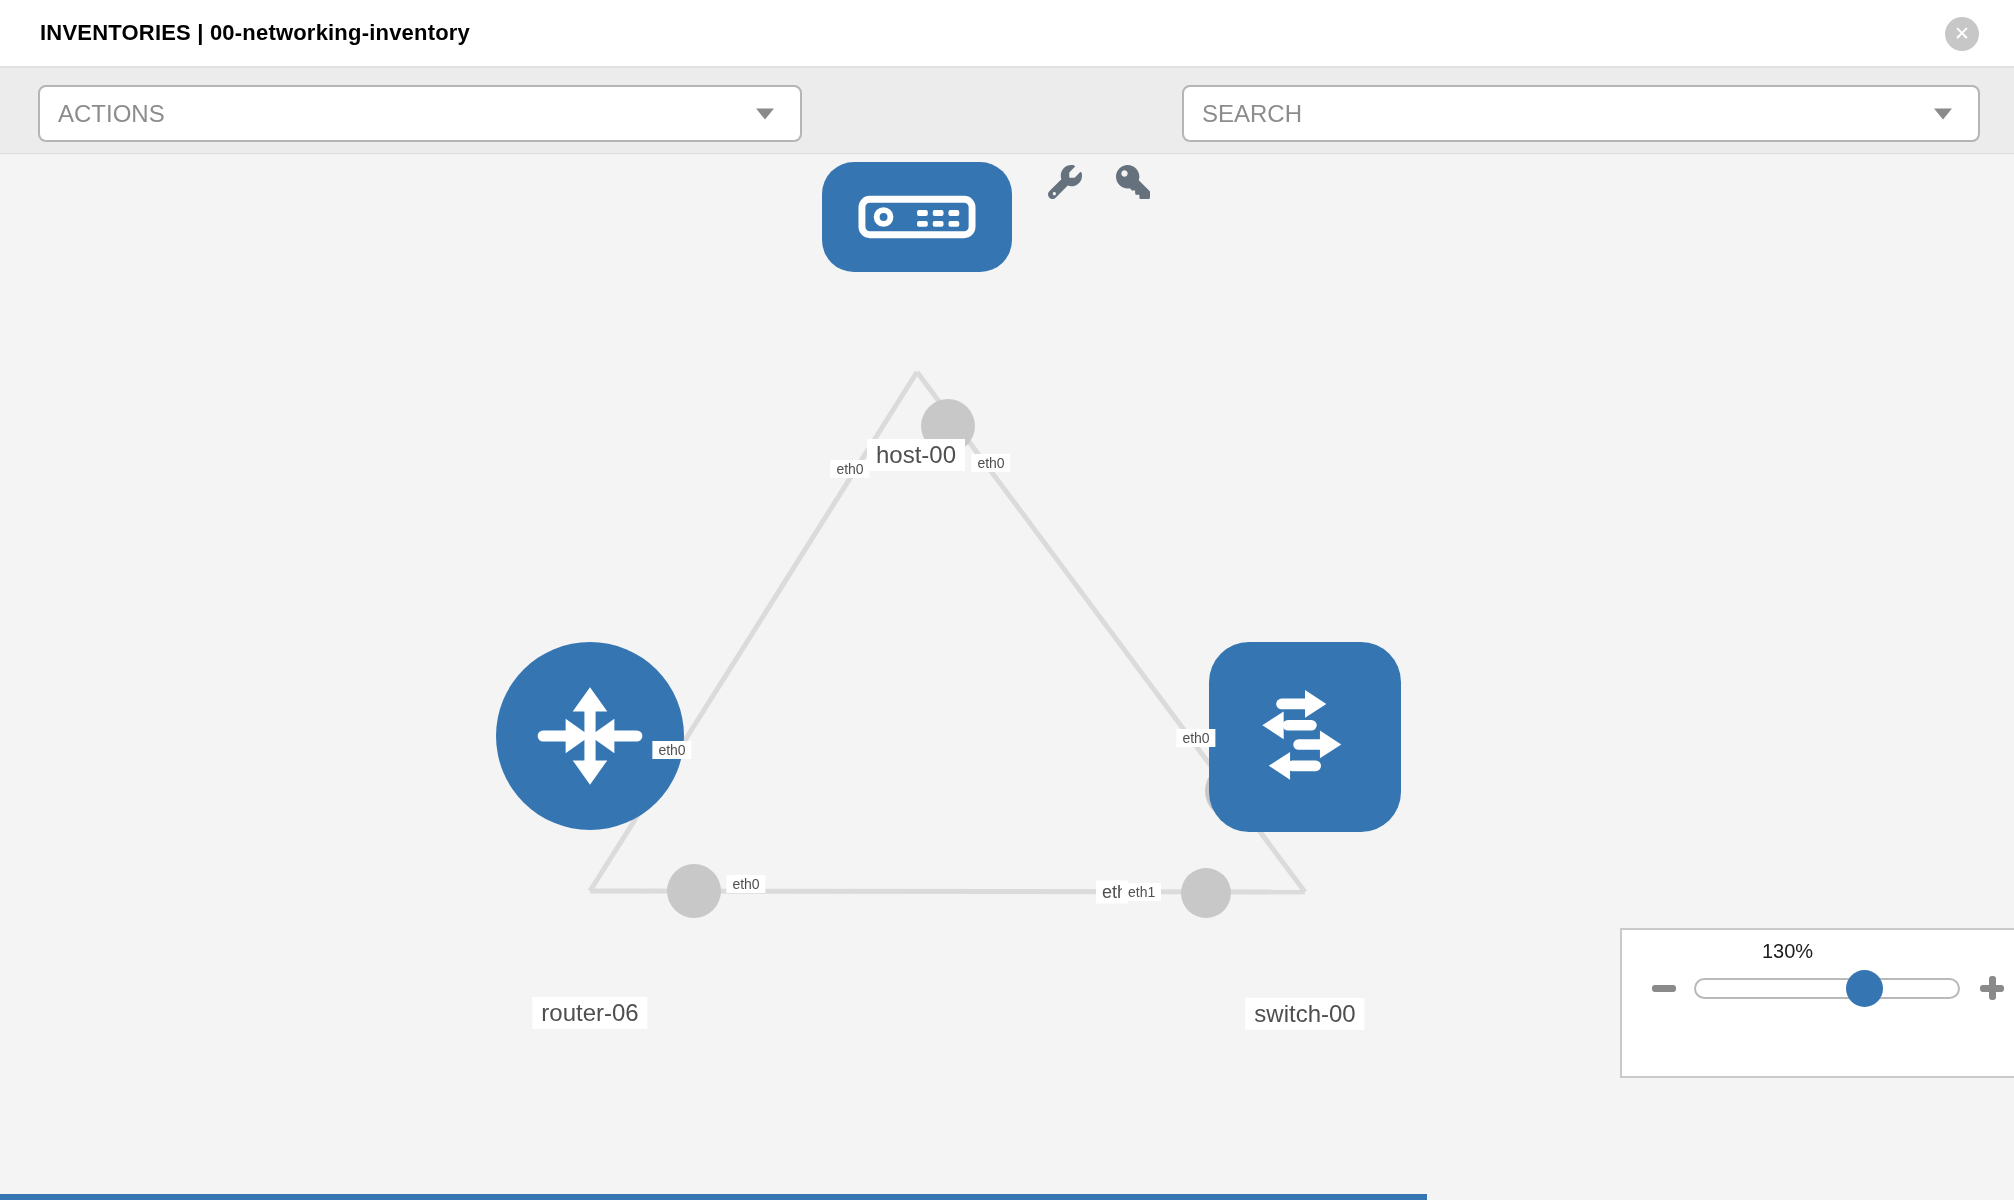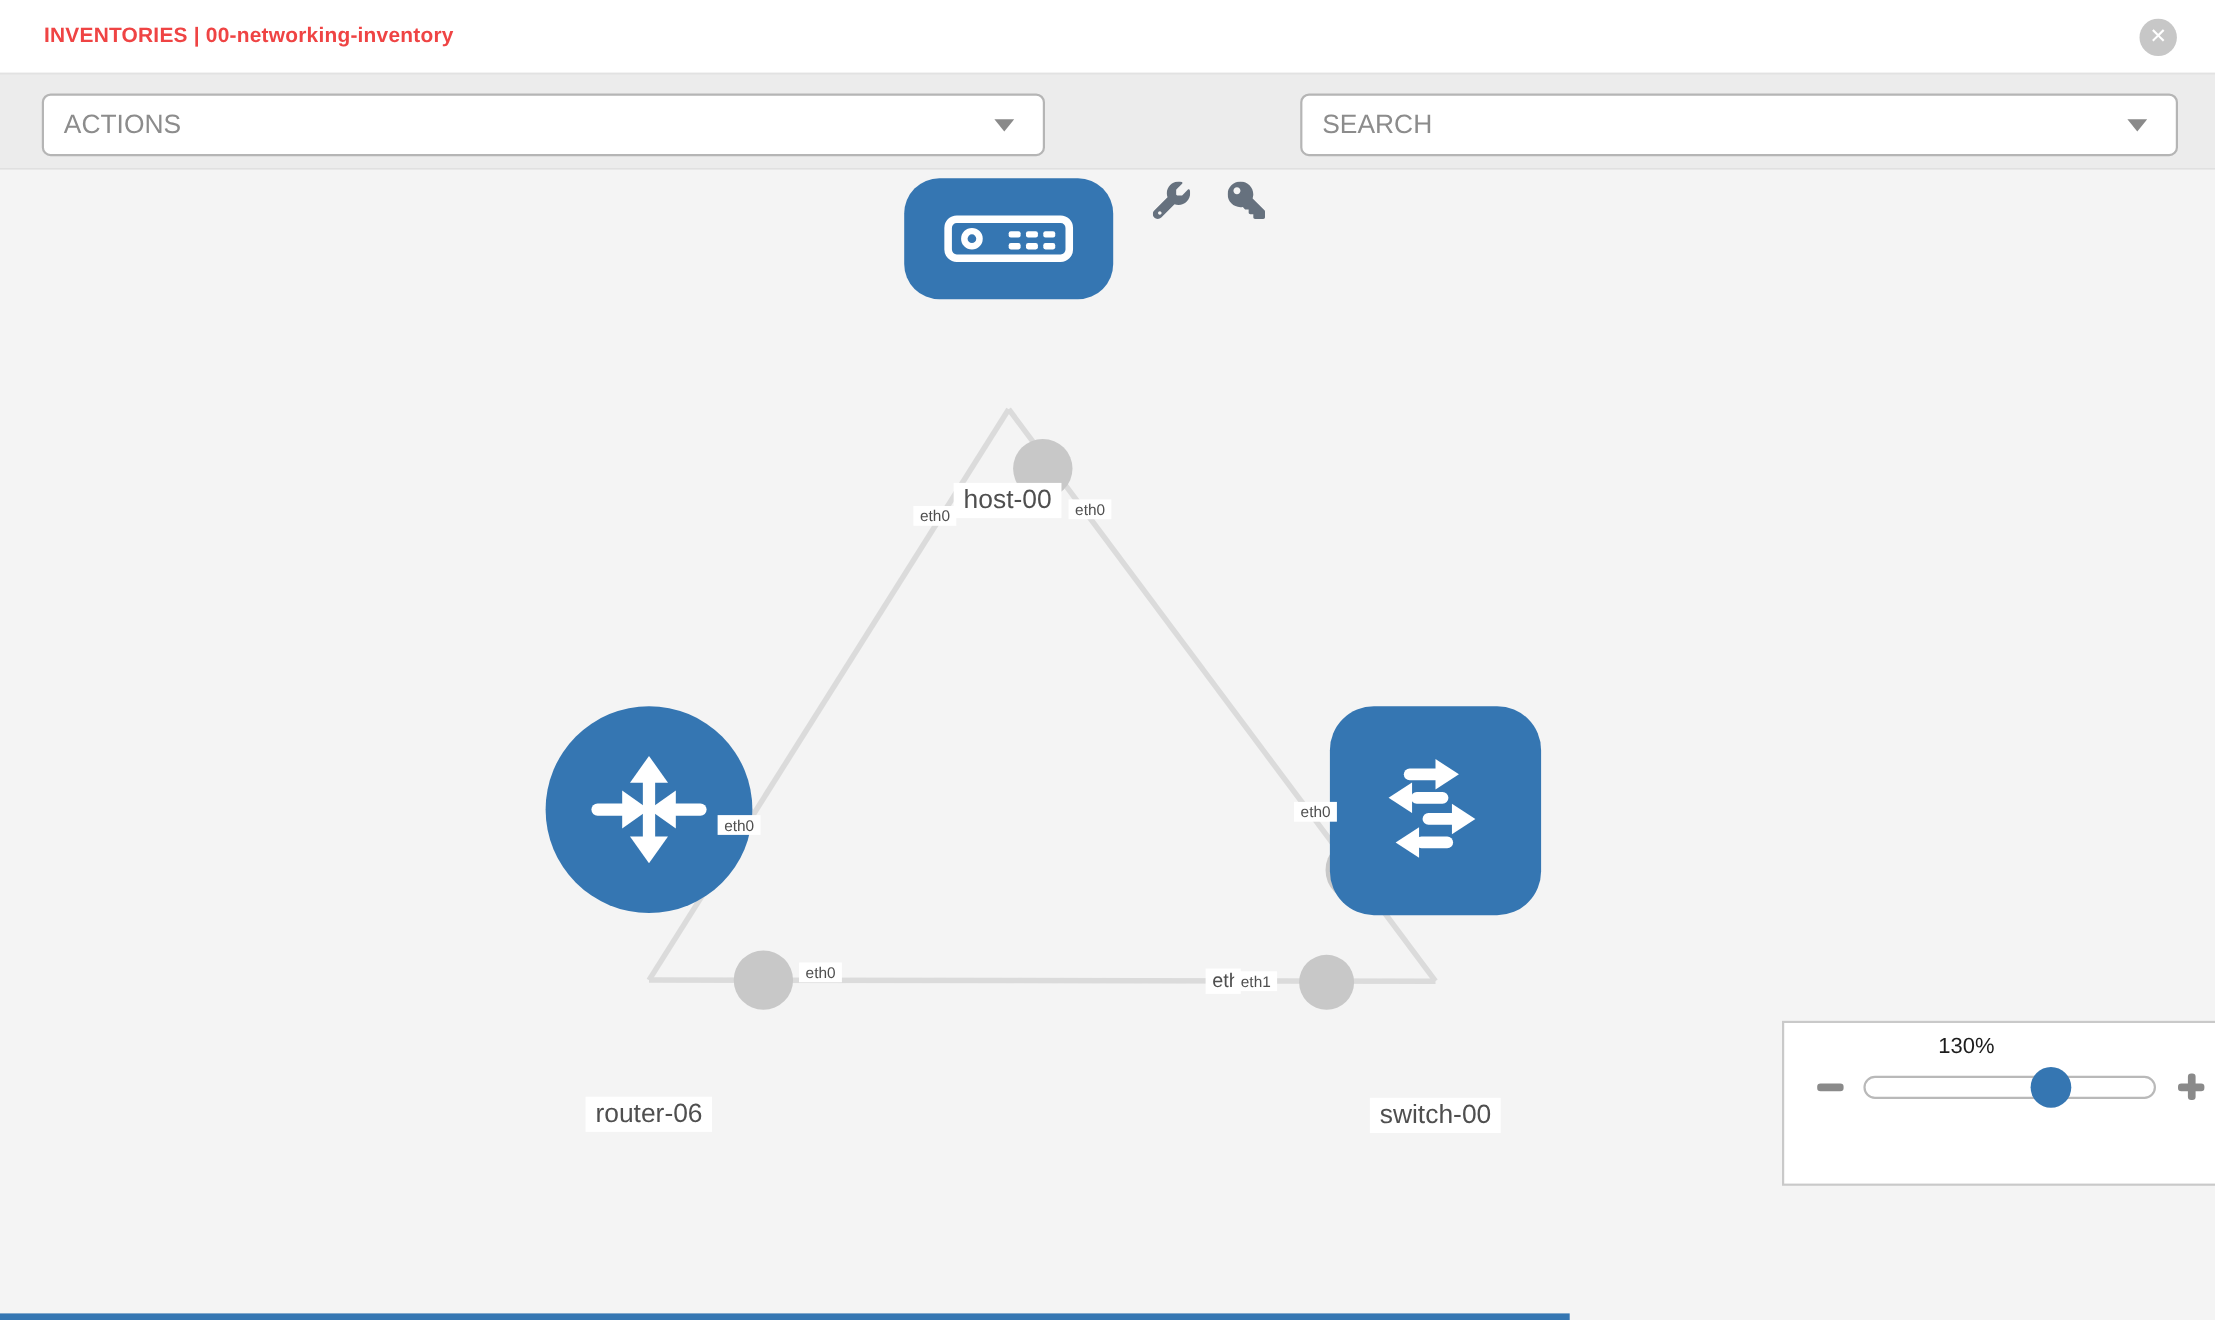--- a/index.html
+++ b/index.html
@@ -4,37 +4,37 @@
 <style>
   * { margin:0; padding:0; box-sizing:border-box; }
   html,body { width:2014px; height:1200px; overflow:hidden;
     font-family:"Liberation Sans","DejaVu Sans",sans-serif; background:#f4f4f4; }
   .app { position:relative; width:2014px; height:1200px; }
 
   
   .header { position:absolute; left:0; top:0; width:2014px; height:68px;
     background:#ffffff; border-bottom:2px solid #e2e2e2; z-index:20; }
   .page-title { position:absolute; left:40px; top:0; height:50px; line-height:66px;
-    font-size:19px; font-weight:bold; color:#ef4444; letter-spacing:.2px; }
+    font-size:22px; font-weight:bold; color:#000000; letter-spacing:.2px; }
   .close-btn { position:absolute; left:1945px; top:17px; width:34px; height:34px;
     border-radius:50%; background:#c7c7c7; cursor:pointer; }
   .close-btn span { position:absolute; left:0; top:0; width:34px; height:34px;
     color:#ffffff; font-size:19px; font-weight:bold; text-align:center; line-height:33px; }
 
   
   .toolbar { position:absolute; left:0; top:68px; width:2014px; height:86px;
     background:#ececec; border-bottom:1px solid #dcdcdc; z-index:19; }
   .select-box { position:absolute; top:17px; height:57px; background:#ffffff;
     border:2px solid #b5b5b5; border-radius:8px; cursor:pointer; }
   .select-box .select-label { position:absolute; left:18px; top:0; height:53px;
     line-height:53px; font-size:24px; color:#8c8c8c; }
   .caret { position:absolute; right:26px; top:50%; transform:translateY(-50%);
     width:0; height:0; border-left:9px solid transparent; border-right:9px solid transparent;
     border-top:11px solid #8a8a8a; }
-  .actions-box { left:38px; width:912px; }
+  .actions-box { left:38px; width:764px; }
   .search-box  { left:1182px; width:798px;text-align:center; }
   .tool-icon { position:absolute; top:97px; width:34px; height:34px; cursor:pointer; }
   .tool-icon svg { width:100%; height:100%; }
   .wrench-pos { left:1048px; }
   .key-pos { left:1116px; }
   .links-svg { position:absolute; left:0; top:0; z-index:1; }
   .port { position:absolute; border-radius:50%; background:#c8c8c8; z-index:2; }
   .node { position:absolute; background:#3576b2; z-index:3; display:flex;
     align-items:center; justify-content:center; cursor:pointer; }
   .node-host   { left:822px; top:162px; width:190px; height:110px; border-radius:32px; }

